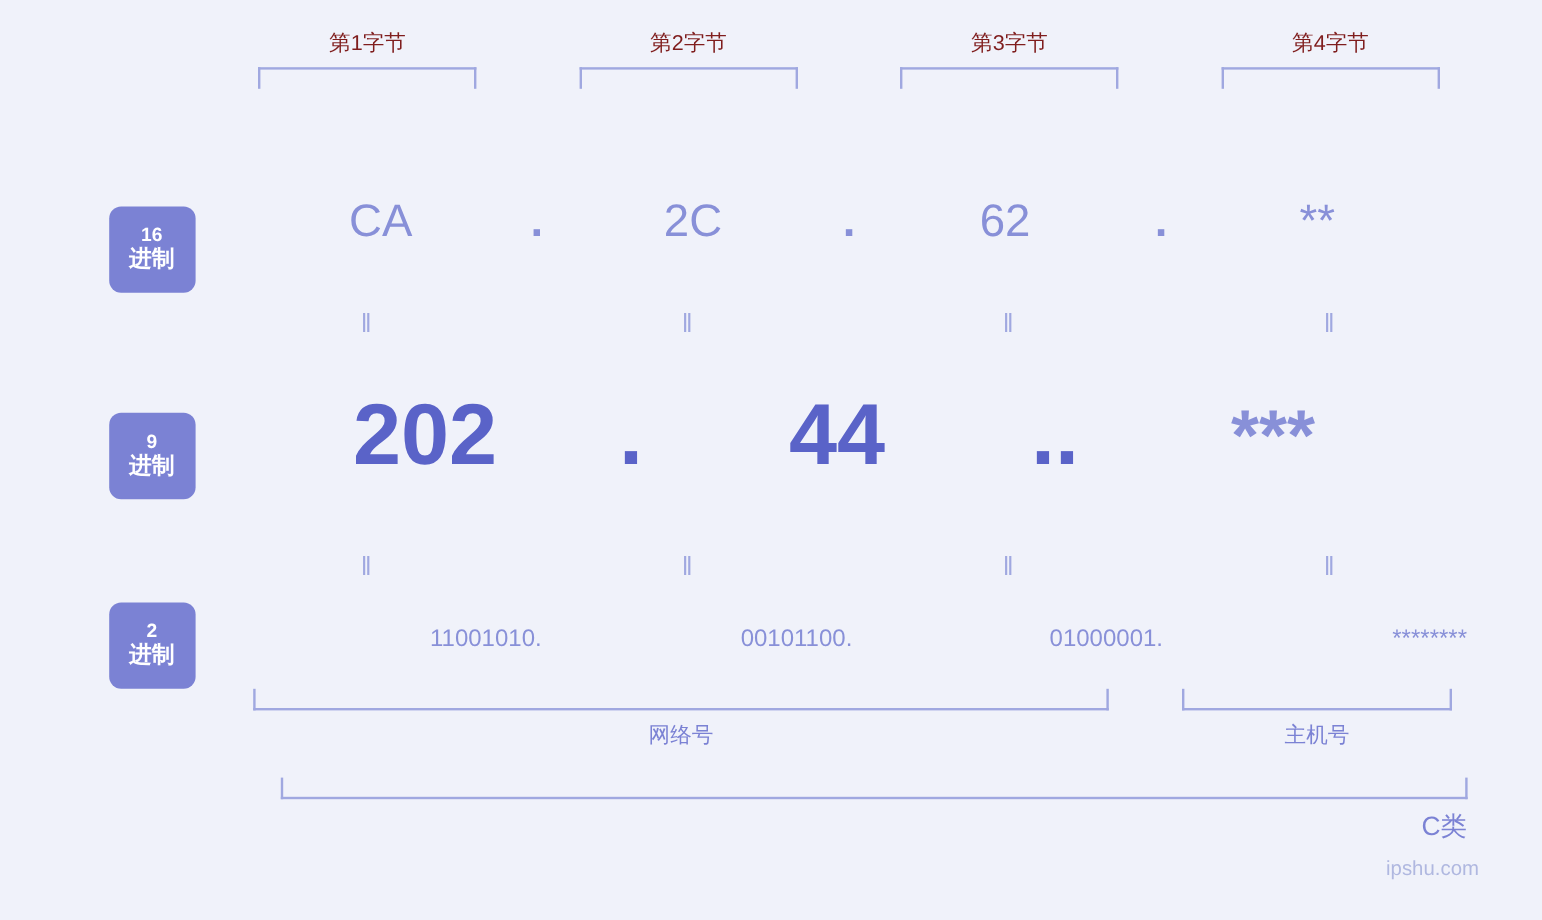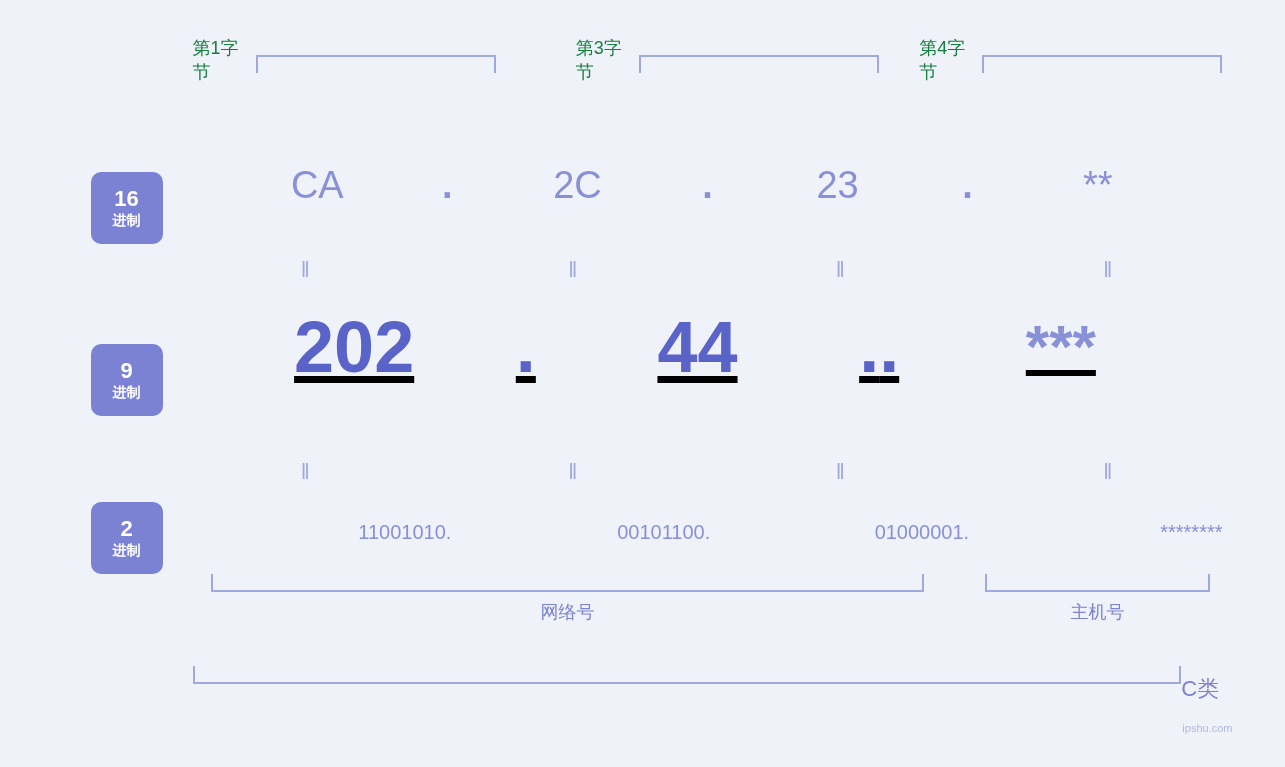--- a/index.html
+++ b/index.html
@@ -33,22 +33,22 @@
       color: white;
       display: flex;
       flex-direction: column;
       align-items: center;
       justify-content: center;
       font-size: 18px;
       font-weight: bold;
       line-height: 1.2;
     }
 
-    .row-label .num { font-size: 22px; text-align: right; }
-    .row-label .unit { font-size: 14px; }
+    .row-label .num { font-size: 16px; text-align: right; }
+    .row-label .unit { font-size: 19px; }
 
     
     .label-16 { position: absolute; top: 148px; left: 48px; }
     .label-10 { position: absolute; top: 320px; left: 48px; }
     .label-2  { position: absolute; top: 478px; left: 48px; }
 
     
     .content-area {
       position: absolute;
       left: 150px;
@@ -63,23 +63,23 @@
       position: absolute;
       top: 0;
       left: 0;
       right: 0;
       height: 80px;
     }
 
     .col-header {
       flex: 1;
       display: flex;
-      flex-direction: row;
-      align-items: center;
-      color: #15803d;
+      flex-direction: column;
+      align-items: center;
+      color: #7f1d1d;
       font-size: 18px;
     }
 
     .col-header-text {
       margin-bottom: 8px;
     }
 
     .bracket-top {
       width: 80%;
       height: 18px;
@@ -129,27 +129,26 @@
       flex: 1;
       letter-spacing: 2px;
     }
 
     .eq-row-upper { top: 233px; }
     .eq-row-lower { top: 435px; }
 
     
     .dec-row {
       position: absolute;
-      top: 282px;
+      top: 298px;
       left: 0;
       right: 0;
       display: flex;
       align-items: center;
       justify-content: flex-start;
-      text-decoration: underline;
     }
 
     .dec-val {
       color: #5a63c8;
       font-size: 72px;
       font-weight: bold;
       text-align: center;
       flex: 1;
     }
 
@@ -226,22 +225,22 @@
       bottom: 20px;
       left: 0;
       right: 0;
       display: flex;
       justify-content: center;
     }
 
     .class-bracket-container {
       width: 100%;
       display: flex;
-      flex-direction: row;
-      align-items: flex-start;
+      flex-direction: column;
+      align-items: flex-end;
     }
 
     .class-bracket {
       width: 96%;
       height: 18px;
       border-bottom: 2px solid #a0a8e0;
       border-left: 2px solid #a0a8e0;
       border-right: 2px solid #a0a8e0;
     }
 
@@ -250,21 +249,21 @@
       font-size: 22px;
       margin-top: 8px;
     }
 
     
     .watermark {
       position: absolute;
       bottom: 10px;
       right: 10px;
       color: #b0b8e0;
-      font-size: 11px;
+      font-size: 17px;
     }
 
     
     .star-val {
       color: #8890d8;
     }
   </style>
 </head>
 <body>
 
@@ -284,38 +283,42 @@
   </div>
 
   <div class="content-area">
 
     <div class="col-headers">
       <div class="col-header">
         <span class="col-header-text">第1字节</span>
         <div class="bracket-top"></div>
       </div>
       <div style="width:40px"></div>
+      <div class="col-header">
+        <span class="col-header-text">第2字节</span>
+        <div class="bracket-top"></div>
+      </div>
       <div style="width:40px"></div>
       <div class="col-header">
         <span class="col-header-text">第3字节</span>
         <div class="bracket-top"></div>
       </div>
       <div style="width:40px"></div>
       <div class="col-header">
         <span class="col-header-text">第4字节</span>
         <div class="bracket-top"></div>
       </div>
     </div>
 
     <div class="hex-row">
       <span class="hex-val">CA</span>
       <span class="dot-separator">.</span>
       <span class="hex-val">2C</span>
       <span class="dot-separator">.</span>
-      <span class="hex-val">23</span>
+      <span class="hex-val">62</span>
       <span class="dot-separator">.</span>
       <span class="hex-val star-val">**</span>
     </div>
 
     <div class="eq-row eq-row-upper">
       <span class="eq-sign">‖</span>
       <span style="width:40px; display:inline-block;"></span>
       <span class="eq-sign">‖</span>
       <span style="width:40px; display:inline-block;"></span>
       <span class="eq-sign">‖</span>

